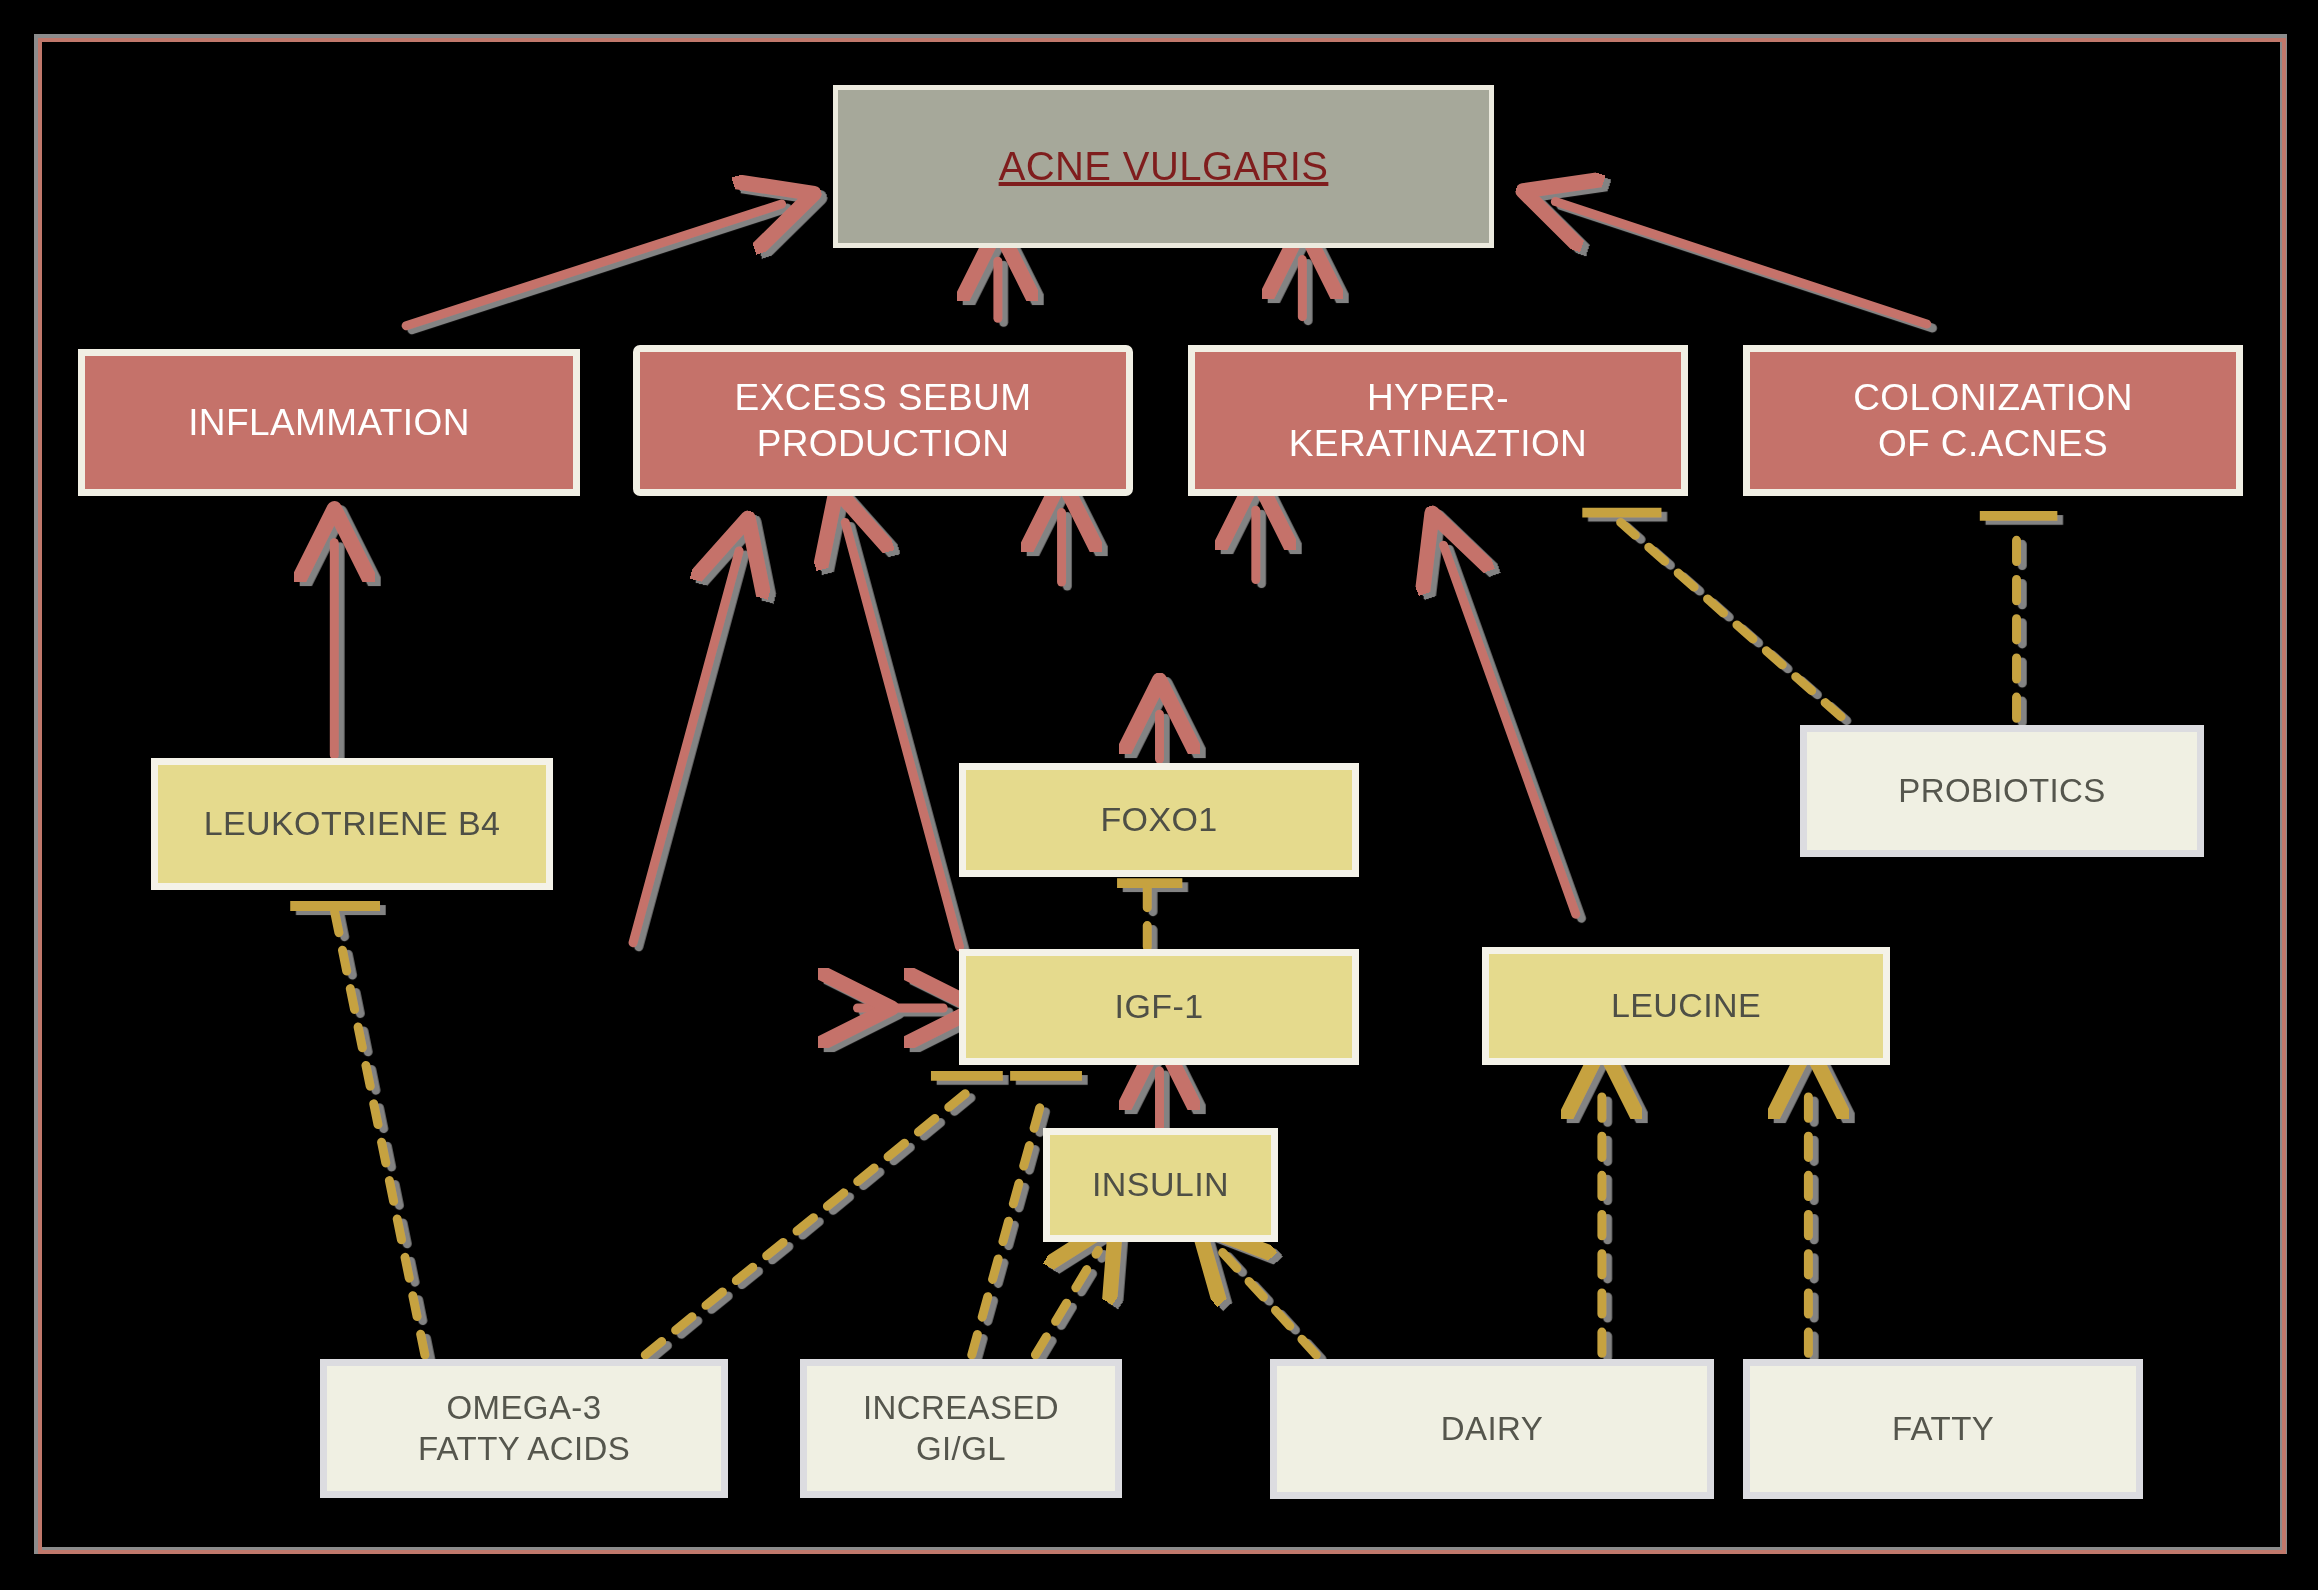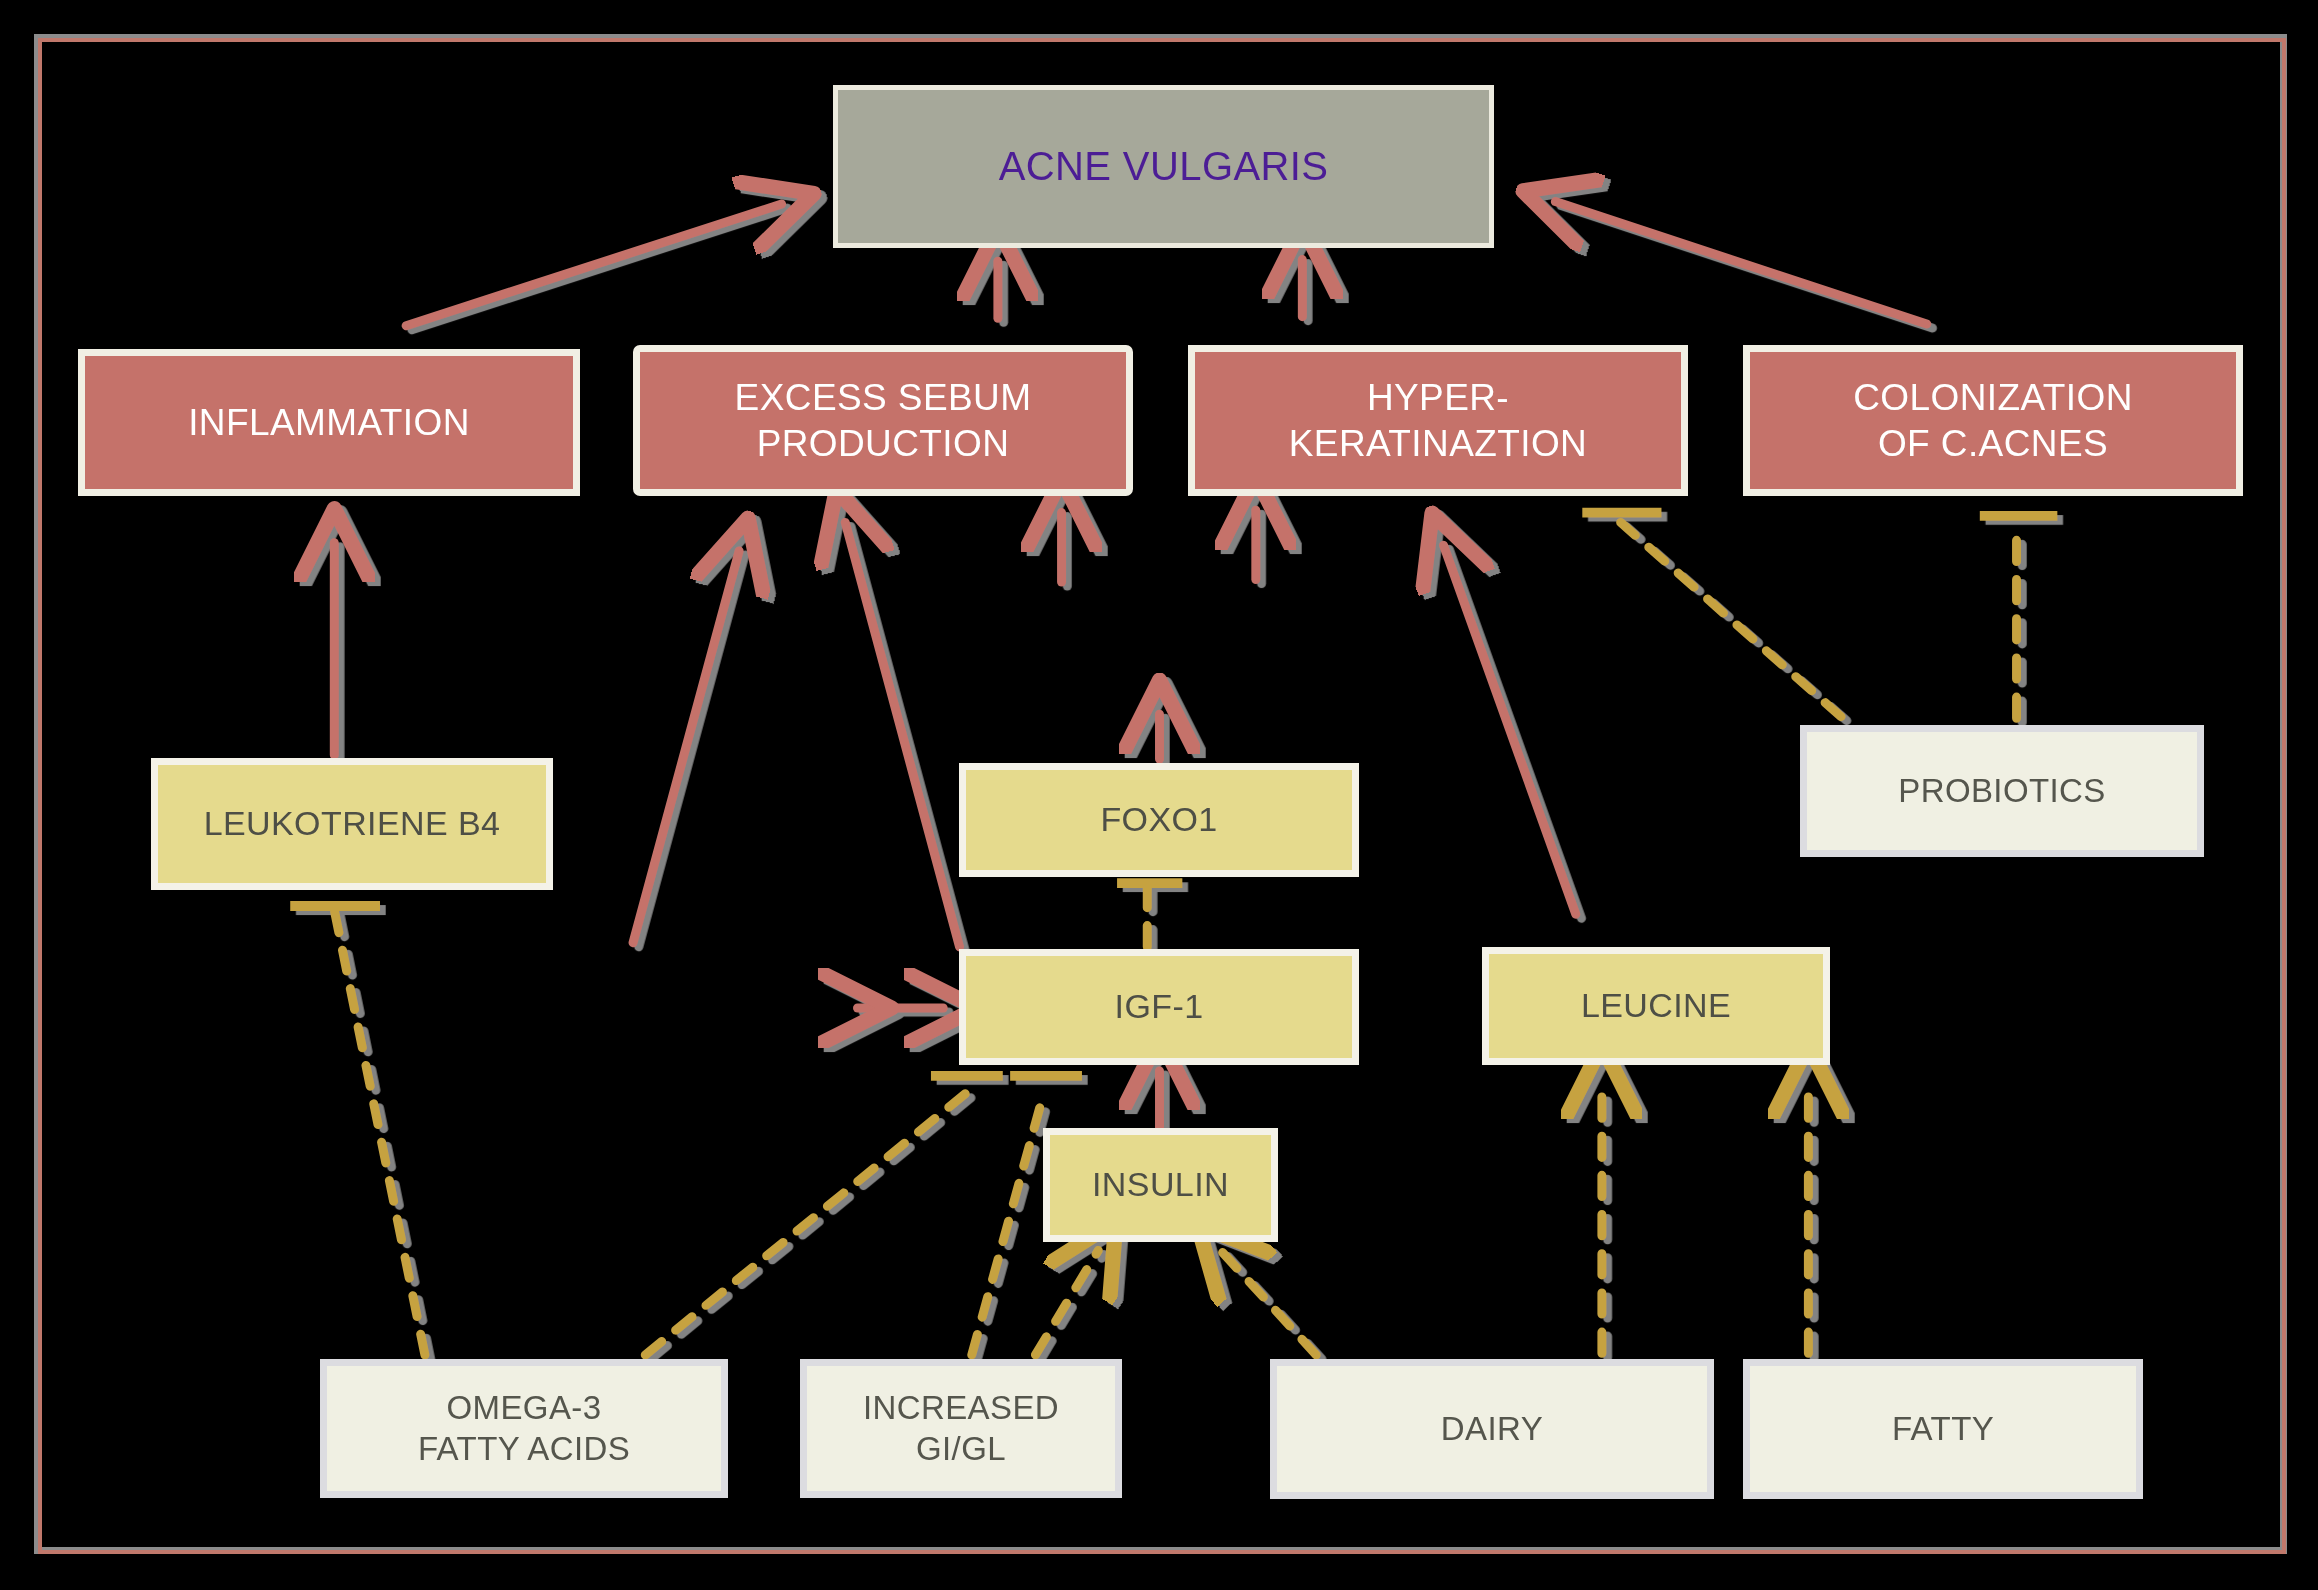--- a/index.html
+++ b/index.html
@@ -17,22 +17,22 @@
   #links{position:absolute;left:0;top:0;width:2319px;height:1590px;}
 
   
   .node{position:absolute;box-sizing:border-box;display:flex;
         align-items:center;justify-content:center;text-align:center;
         letter-spacing:0.4px;line-height:1.22;white-space:pre-line;}
 
   .node .lbl{display:block;width:100%;}
 
   
-  .n-hero{background:#a6a89a;border:5.7px solid #eceade;color:#4c1d95;
-          font-size:40px;font-weight:400;}
+  .n-hero{background:#a6a89a;border:5.7px solid #eceade;color:#7f1d1d;
+          font-size:40px;font-weight:400;text-decoration:underline;}
   
   .n-red{background:#c5726a;border:7.3px solid #f1efe4;color:#ffffff;font-size:37px;}
   
   .n-yellow{background:#e5da8d;border:7.3px solid #f4f2e8;color:#4e4f46;font-size:34px;}
   
   .n-cream{background:#f0f0e3;border:7.3px solid #dcdce0;color:#55564d;font-size:33px;}
 </style>
 </head>
 <body>
 
@@ -154,21 +154,21 @@
 
   <div class="node n-yellow" style="left:151px;top:758px;width:402px;height:132px;">
     <span class="lbl">LEUKOTRIENE B4</span>
   </div>
 
 
   <div class="node n-yellow" style="left:959px;top:949px;width:400px;height:116px;">
     <span class="lbl">IGF-1</span>
   </div>
 
-  <div class="node n-yellow" style="left:1482px;top:947px;width:348px;height:118px;">
+  <div class="node n-yellow" style="left:1482px;top:947px;width:408px;height:118px;">
     <span class="lbl">LEUCINE</span>
   </div>
 
   <div class="node n-yellow" style="left:1043px;top:1128px;width:235px;height:114px;">
     <span class="lbl">INSULIN</span>
   </div>
 
   <div class="node n-cream" style="left:1800px;top:725px;width:404px;height:132px;">
     <span class="lbl">PROBIOTICS</span>
   </div>

